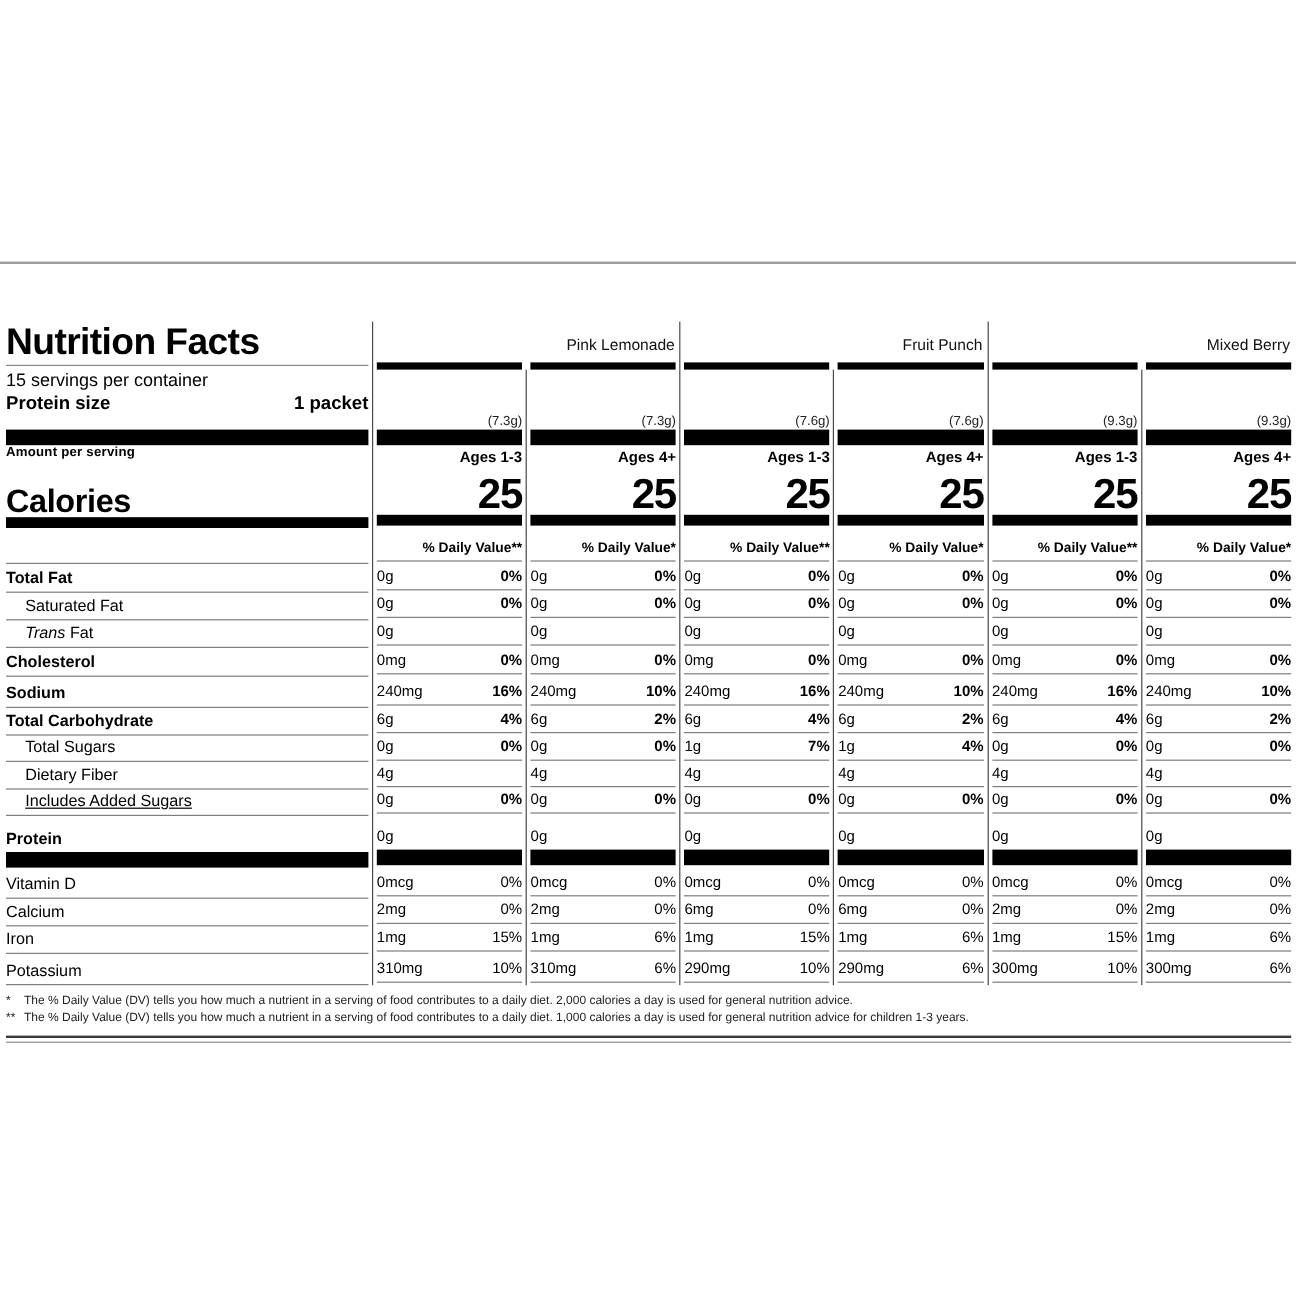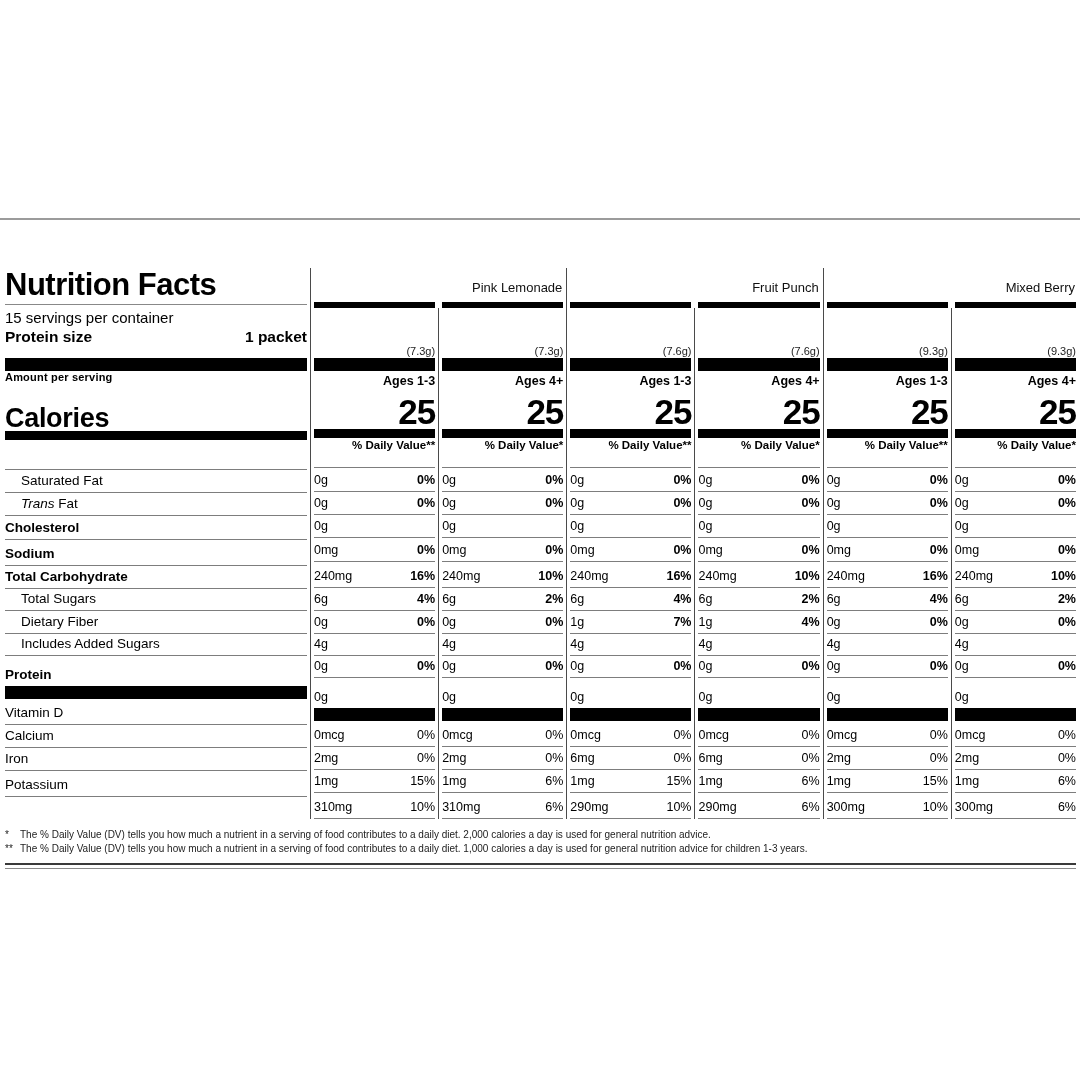--- a/index.html
+++ b/index.html
@@ -25,21 +25,21 @@
   .cal-word{font-size:27px;font-weight:900;line-height:26px;letter-spacing:-0.3px;}
   
   .flavor-cell{height:34px;}
   .flavor-name{position:absolute;right:1px;bottom:7px;font-size:13px;white-space:nowrap;color:#111;}
   .weight-cell{display:flex;justify-content:flex-end;align-items:flex-end;padding-bottom:1px;
                font-size:11px;color:#222;}
   .ages-cell{display:flex;justify-content:flex-end;align-items:center;
              font-size:12.5px;font-weight:700;}
   .cal-cell{display:flex;justify-content:flex-end;align-items:flex-end;
             font-size:35px;font-weight:900;line-height:34px;letter-spacing:-1px;}
-  .dvh-cell{display:flex;justify-content:flex-end;align-items:flex-end;padding-bottom:16px;
+  .dvh-cell{display:flex;justify-content:flex-end;align-items:flex-end;padding-bottom:4px;
             font-size:11.5px;font-weight:700;}
   .nrow{display:flex;justify-content:space-between;align-items:flex-end;
         padding-bottom:4px;font-size:12.5px;}
   .nrow .dv{font-weight:700;}
   .nrow.vit .dv{font-weight:400;}
   .lrow{display:flex;align-items:flex-end;padding-bottom:4px;font-size:13.5px;}
   .lrow.bold{font-weight:700;}
   .lrow.sub{padding-left:16px;}
   
   .footnotes{position:absolute;top:828px;left:5px;width:1071px;}
@@ -64,20 +64,23 @@
             <span>1 packet</span>
           </div>
         </div>
         <div class="bar" style="height: 13px;"></div>
         <div class="cell cal-block" style="height: 60px;">
           <div class="aps">Amount per serving</div>
           <div class="cal-word">Calories</div>
         </div>
         <div class="bar" style="height: 9px;"></div>
         <div class="cell hairline" style="height: 30px;"></div>
+        <div class="cell lrow bold hairline" style="height: 24px;">
+          <span>Total Fat</span>
+        </div>
         <div class="cell lrow sub hairline" style="height: 23px;">
           <span>Saturated Fat</span>
         </div>
         <div class="cell lrow sub hairline" style="height: 23px;">
           <i>Trans</i>
           <span>&nbsp;Fat</span>
         </div>
         <div class="cell lrow bold hairline" style="height: 24px;">
           <span>Cholesterol</span>
         </div>
@@ -86,21 +89,21 @@
         </div>
         <div class="cell lrow bold hairline" style="height: 23px;">
           <span>Total Carbohydrate</span>
         </div>
         <div class="cell lrow sub hairline" style="height: 22px;">
           <span>Total Sugars</span>
         </div>
         <div class="cell lrow sub hairline" style="height: 23px;">
           <span>Dietary Fiber</span>
         </div>
-        <div class="cell lrow sub hairline" style="height: 22px;">
+        <div class="cell lrow sub hairline" style="height: 22px; text-decoration: underline;">
           <span>Includes Added Sugars</span>
         </div>
         <div class="cell lrow bold" style="height: 30px;">
           <span>Protein</span>
         </div>
         <div class="bar" style="height: 13px;"></div>
         <div class="cell lrow hairline" style="height: 26px;">
           <span>Vitamin D</span>
         </div>
         <div class="cell lrow hairline" style="height: 23px;">

